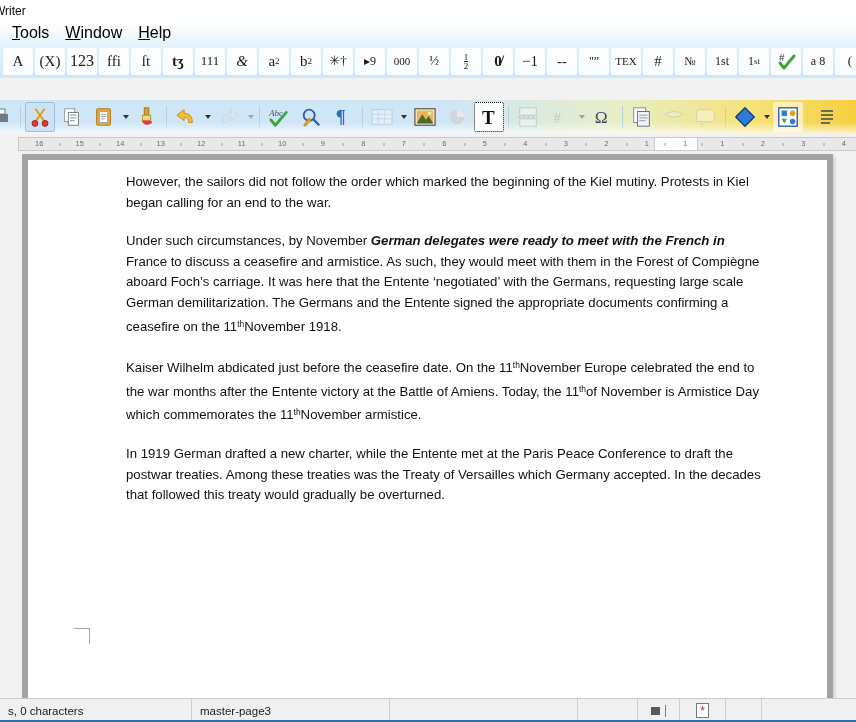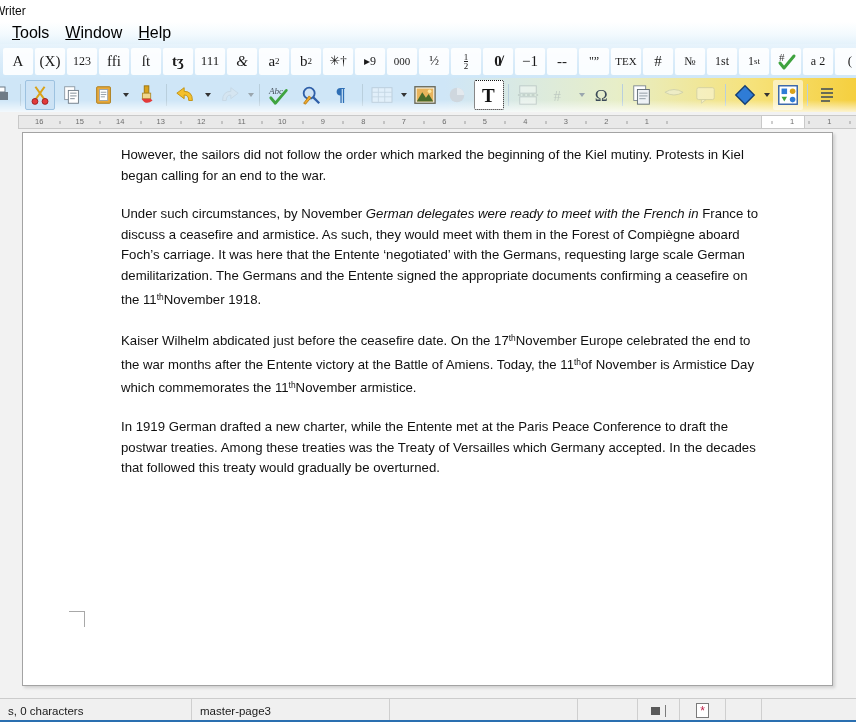--- a/index.html
+++ b/index.html
@@ -54,20 +54,21 @@
     height: 34px;
     padding-left: 2px;
     position: relative;
     overflow: hidden;
   }
   .tb-typography {
     background: linear-gradient(to bottom, #e8f4fc 0%, #dcedfa 40%, #cfe7f8 100%);
   }
   .tb-standard {
     background: linear-gradient(to right, #cfe6f7 0%, #cfe6f7 52%, #e7eec8 72%, #f6e27a 88%, #f5cf3e 100%);
+    margin-top: 22px;
   }
   .tb-standard::before {
     content: "";
     position: absolute; left: 0; right: 0; bottom: 0; height: 12px;
     background: linear-gradient(to bottom, rgba(255,255,255,0) 0%, rgba(255,255,255,.75) 100%);
     pointer-events: none;
   }
 
   .tbtn {
     width: 30px; height: 30px;
@@ -159,37 +160,37 @@
     flex: 1 1 auto;
     background: #f2f2f2;
     position: relative;
     overflow: hidden;
   }
   .page {
     position: absolute;
     left: 22px; top: 0px;
     width: 811px; height: 554px;
     background: #ffffff;
-    border: 1px solid #a3a3a3;
+    border: 6px solid #a3a3a3;
     box-shadow: 2px 2px 3px rgba(0,0,0,.14);
   }
   .textcol {
     position: absolute;
     left: 98px; top: 12px;
     width: 640px;
   }
   .para {
     font-family: "Liberation Sans", sans-serif;
     font-size: 13.2px;
     line-height: 20.6px;
     color: #111111;
     margin: 0 0 18px 0;
     text-align: left;
   }
-  .para i { font-style: italic; }
+  .para i { font-style: italic; font-weight: bold; }
   .para sup { font-size: 8.4px; vertical-align: 4px; }
 
   
   .margin-mark {
     position: absolute;
     left: 46px; bottom: 58px;
     width: 16px; height: 16px;
     border-top: 1px solid #a8a8a8;
     border-right: 1px solid #a8a8a8;
   }
@@ -256,21 +257,21 @@
 
   <div class="menubar">
     <div class="menu-item"><u>T</u>ools</div>
     <div class="menu-item"><u>W</u>indow</div>
     <div class="menu-item"><u>H</u>elp</div>
   </div>
 
   <div class="toolbar tb-typography">
     <div class="tbtn">A</div>
     <div class="tbtn">(X)</div>
-    <div class="tbtn" style="font-size:12px">123</div>
+    <div class="tbtn" style="font-size:16px">123</div>
     <div class="tbtn">ffi</div>
     <div class="tbtn">ſt</div>
     <div class="tbtn" style="font-weight:bold">tʒ</div>
     <div class="tbtn" style="font-size:13px">111</div>
     <div class="tbtn" style="font-style:italic">&amp;</div>
     <div class="tbtn">a<sup>2</sup></div>
     <div class="tbtn">b<sub>2</sub></div>
     <div class="tbtn" style="font-size:13px">✳†</div>
     <div class="tbtn" style="font-size:12px">▸9</div>
     <div class="tbtn" style="font-size:11px">000</div>
@@ -286,21 +287,21 @@
     <div class="tbtn">#</div>
     <div class="tbtn" style="font-size:12px">№</div>
     <div class="tbtn" style="font-size:12px">1st</div>
     <div class="tbtn" style="font-size:12px">1<sup>st</sup></div>
     <div class="tbtn">
       <svg width="22" height="20" viewBox="0 0 22 20">
         <text x="4" y="10" font-size="11" font-family="Liberation Serif, serif" fill="#333">#</text>
         <path d="M5 12 L9 17 L19 5" stroke="#3fa33f" stroke-width="3" fill="none" stroke-linecap="round" stroke-linejoin="round"></path>
       </svg>
     </div>
-    <div class="tbtn" style="font-size:12px">a 2</div>
+    <div class="tbtn" style="font-size:12px">a 8</div>
     <div class="tbtn" style="font-size:13px">(</div>
   </div>
 
   <div class="toolbar tb-standard">
     <div class="tbtn" style="margin-left:-16px">
       <svg width="22" height="22" viewBox="0 0 22 22">
         <rect x="4" y="8" width="14" height="8" fill="#6f7b86"></rect>
         <rect x="7" y="3" width="8" height="5" fill="#fff" stroke="#6f7b86"></rect>
       </svg>
     </div>
@@ -469,21 +470,21 @@
     <div class="sep"></div>
     <div class="tbtn">
       <svg width="18" height="22" viewBox="0 0 18 22">
         <path d="M3 5 H15 M3 9 H15 M3 13 H15 M3 17 H12" stroke="#3b4a58" stroke-width="1.6"></path>
       </svg>
     </div>
   </div>
 
   <div class="rulerwrap">
     <div class="ruler">
-      <div class="rseg" style="width: 744px; padding-left: 10px;" id="rleft">
+      <div class="rseg" style="width: 637px; padding-left: 10px;" id="rleft">
           <span class="rtick" style="left: 20.25px;">16</span>
           <span class="rminor" style="left: 40.5px;"></span>
           <span class="rtick" style="left: 60.75px;">15</span>
           <span class="rminor" style="left: 81px;"></span>
           <span class="rtick" style="left: 101.25px;">14</span>
           <span class="rminor" style="left: 121.5px;"></span>
           <span class="rtick" style="left: 141.75px;">13</span>
           <span class="rminor" style="left: 162px;"></span>
           <span class="rtick" style="left: 182.25px;">12</span>
           <span class="rminor" style="left: 202.5px;"></span>
@@ -531,21 +532,21 @@
     <div class="page">
       <div class="textcol">
 
         <p class="para">However, the sailors did not follow the order which marked the beginning of the Kiel mutiny. Protests in Kiel began calling for an end to the war.</p>
 
         <p class="para">
           <span>Under such circumstances, by November </span><i>German delegates were ready to meet with the French in</i><span> France to discuss a ceasefire and armistice. As such, they would meet with them in the Forest of Compiègne aboard Foch’s carriage. It was here that the Entente ‘negotiated’ with the Germans, requesting large scale German demilitarization. The Germans and the Entente signed the appropriate documents confirming a ceasefire on the 11</span><sup>th</sup><span>November 1918.</span>
         </p>
 
         <p class="para">
-          <span>Kaiser Wilhelm abdicated just before the ceasefire date. On the 17</span><sup>th</sup><span>November Europe celebrated the end to the war months after the Entente victory at the Battle of Amiens. Today, the 11</span><sup>th</sup><span>of November is Armistice Day which commemorates the 11</span><sup>th</sup><span>November armistice.</span>
+          <span>Kaiser Wilhelm abdicated just before the ceasefire date. On the 11</span><sup>th</sup><span>November Europe celebrated the end to the war months after the Entente victory at the Battle of Amiens. Today, the 11</span><sup>th</sup><span>of November is Armistice Day which commemorates the 11</span><sup>th</sup><span>November armistice.</span>
         </p>
 
         <p class="para">In 1919 German drafted a new charter, while the Entente met at the Paris Peace Conference to draft the postwar treaties. Among these treaties was the Treaty of Versailles which Germany accepted. In the decades that followed this treaty would gradually be overturned.</p>
       </div>
 
       <div class="margin-mark"></div>
     </div>
 
   </div>
 

